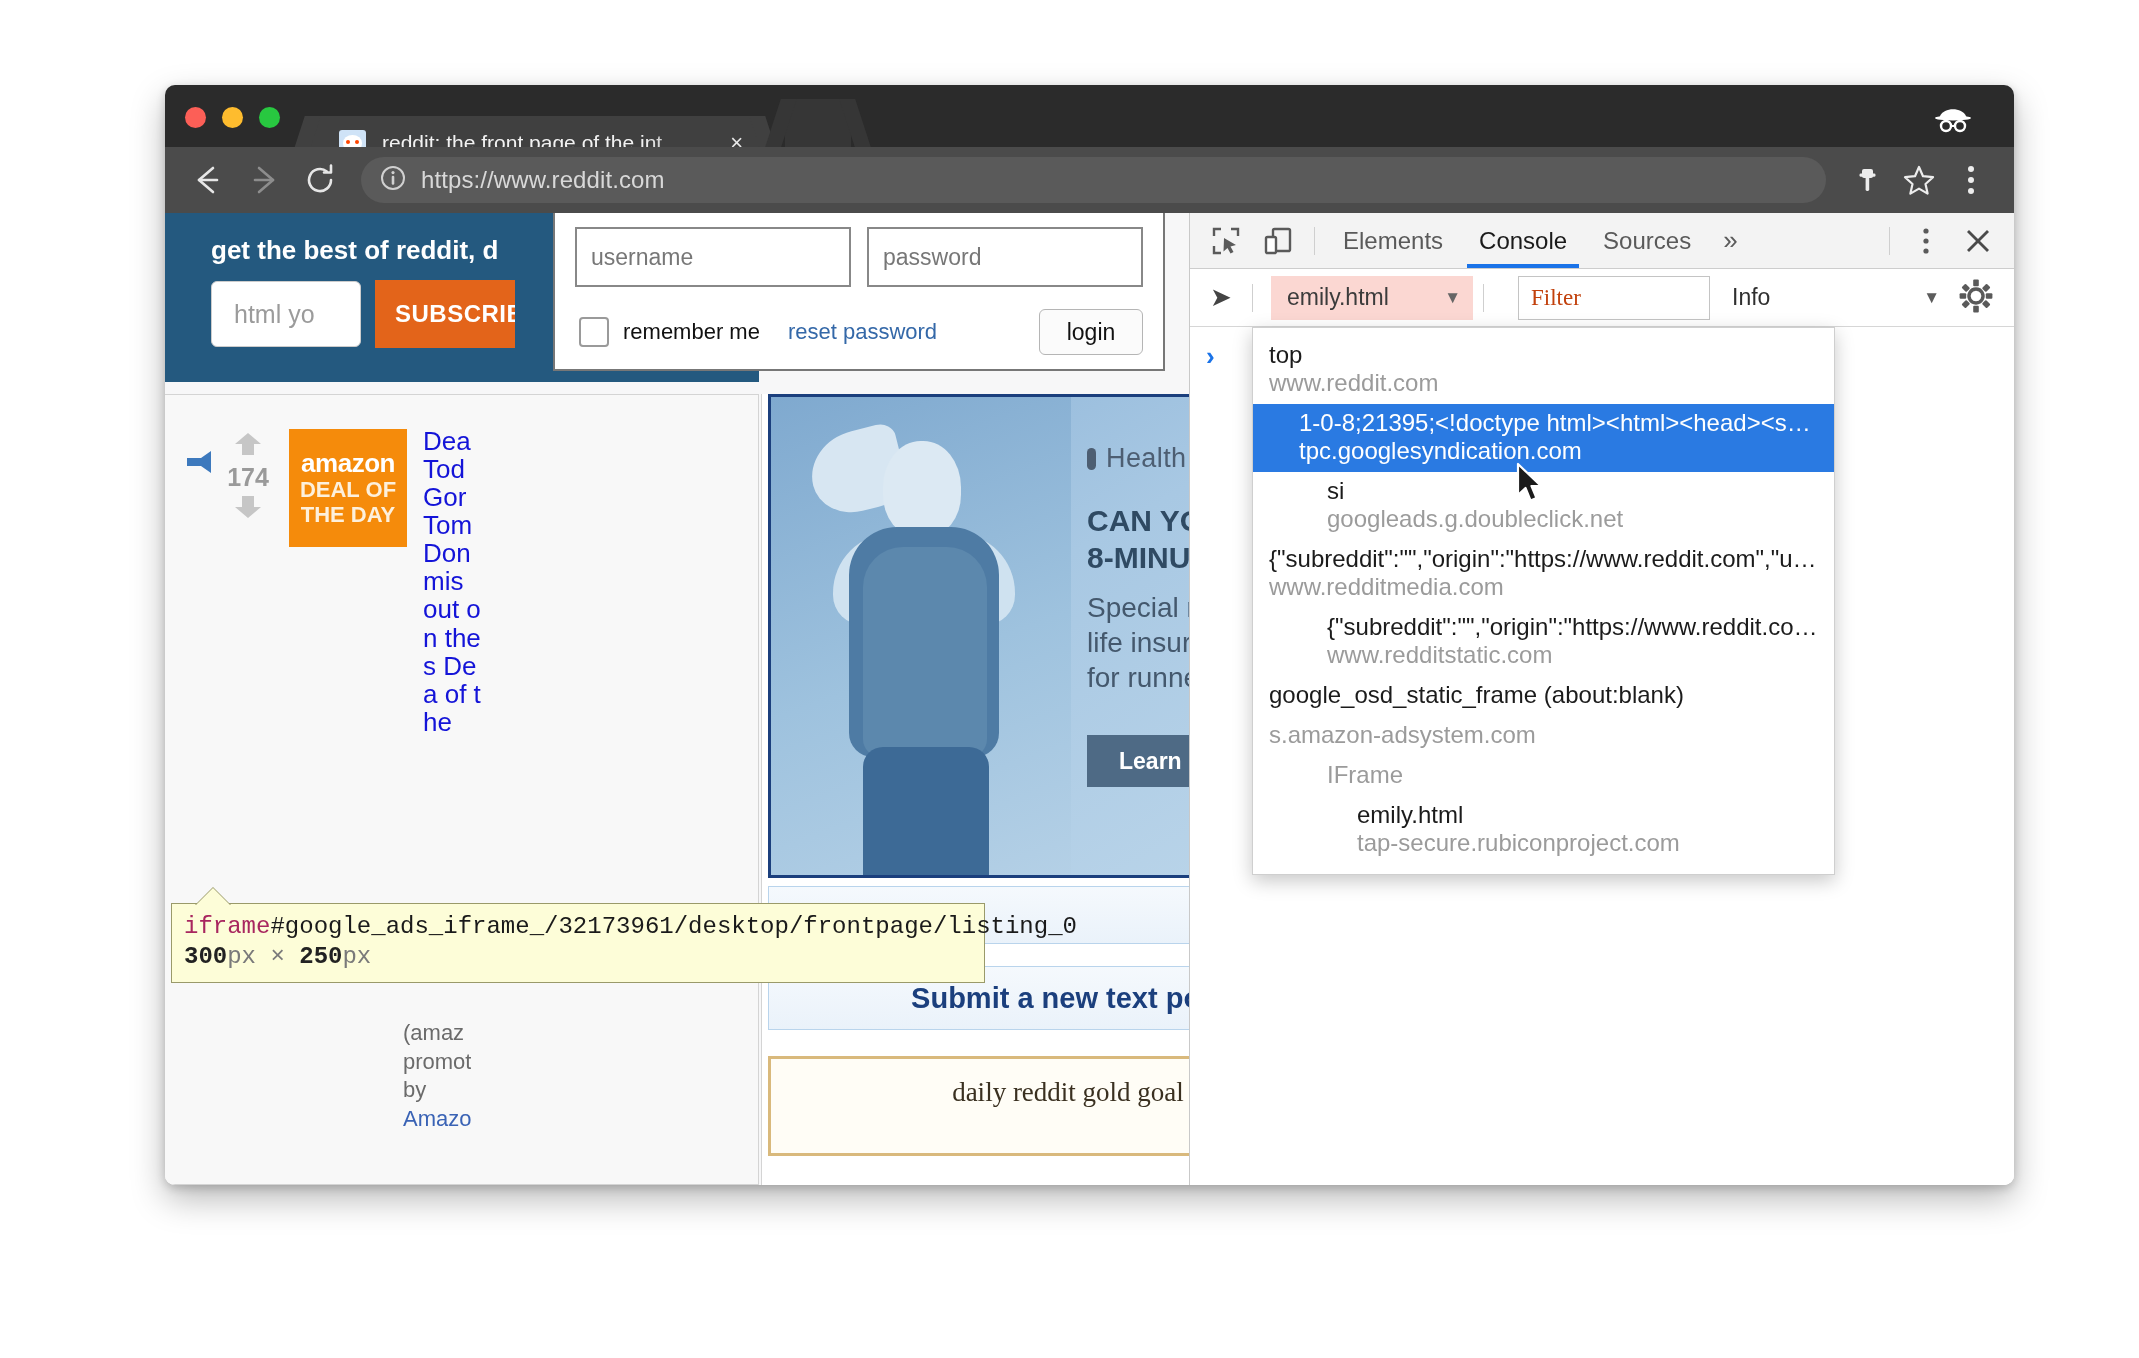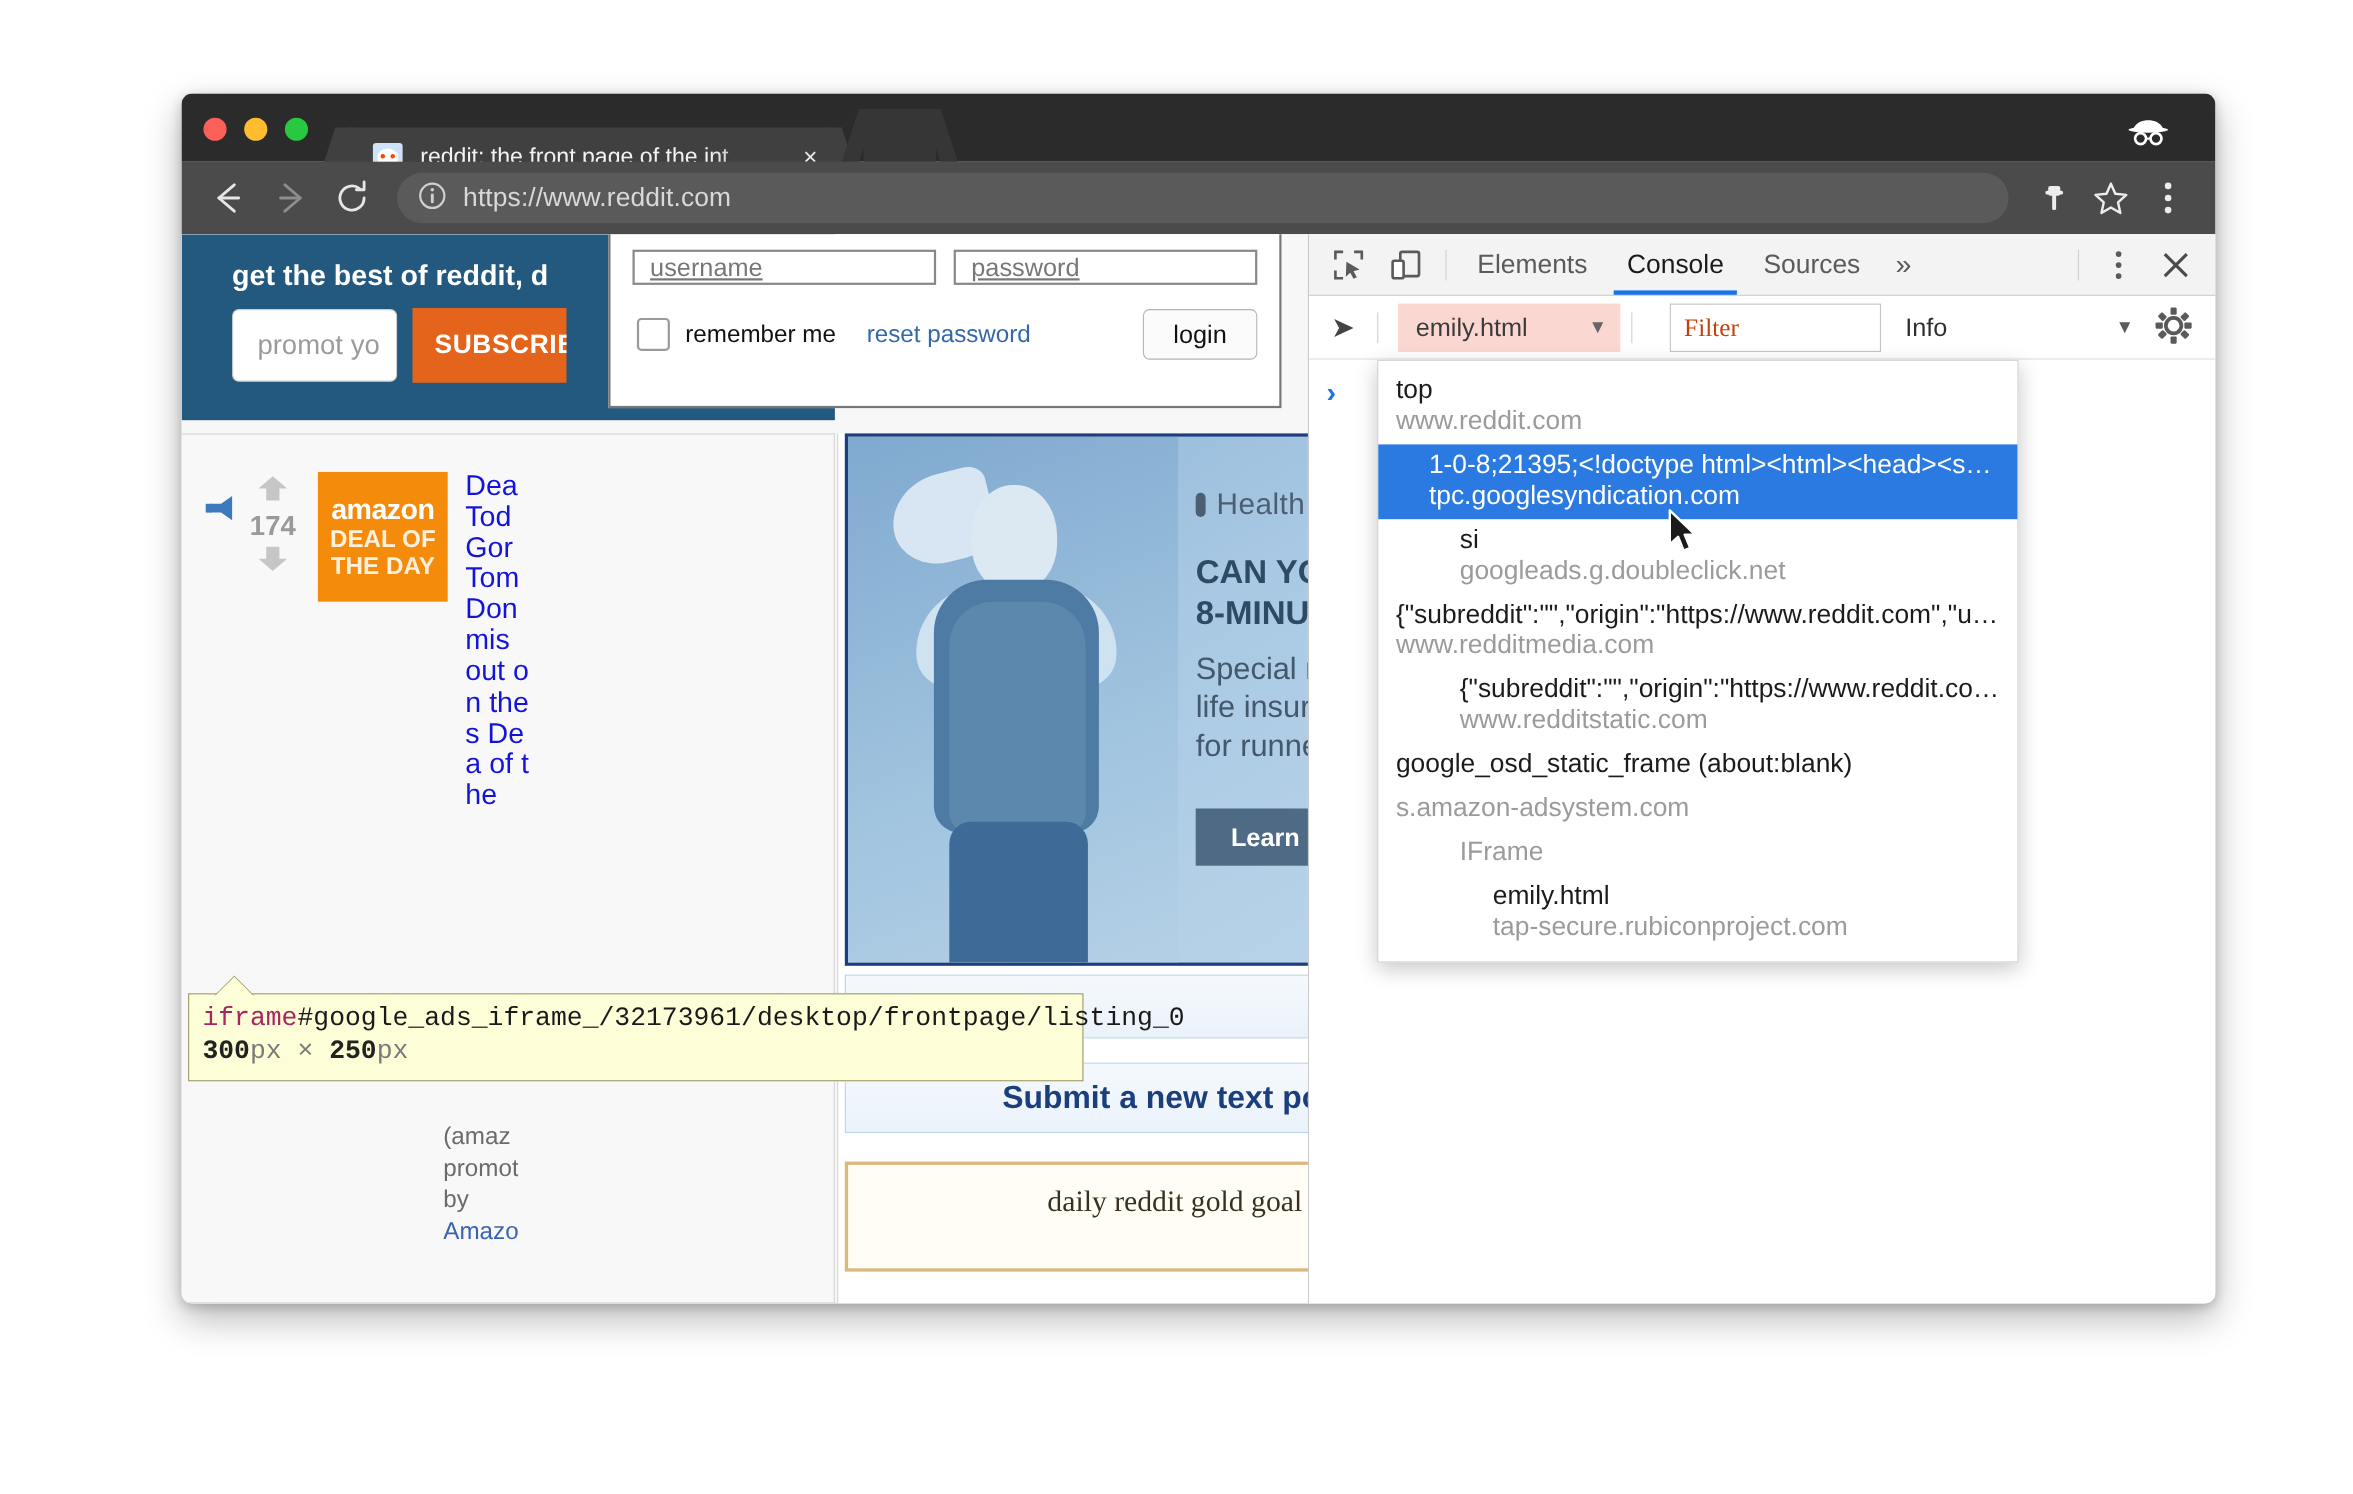--- a/index.html
+++ b/index.html
@@ -129,23 +129,23 @@
     width: 140px; box-sizing:border-box; letter-spacing:.5px;
   }
 
   
   .rd-login{
     position:absolute; left:388px; top:-4px; width:608px; height:158px;
     background:#fff; border:2px solid #777;
   }
   .rd-login-row{ display:flex; gap:16px; padding:16px 20px 0 20px; }
   .rd-inp{
-    flex:1 1 0; height:32px;border:2px solid #888;background:#fff;
+    flex:1 1 0; height:60px;border:2px solid #888;background:#fff;
     display:flex;align-items:center;padding-left:14px;box-sizing:border-box;
-    color:#777;font-size:23px;text-decoration:underline;
+    color:#777;font-size:23px;
   }
   .rd-login-row2{ display:flex; align-items:center; padding:22px 20px 0 24px; }
   .rd-check{ width:26px;height:26px;border:2px solid #9a9a9a;border-radius:4px;background:#fff;}
   .rd-remember{ font-size:22px;color:#111;margin-left:14px;}
   .rd-reset{ font-size:22px;color:#3468a8;margin-left:28px;}
   .rd-loginbtn{
     margin-left:auto; height:44px; min-width:78px; border:1px solid #b5b5b5; border-radius:6px;
     background:#fbfbfb; display:flex;align-items:center;justify-content:center;
     font-size:23px;color:#111; padding:0 12px;
   }
@@ -496,21 +496,21 @@
           <div class="submit-btn sb2">Submit a new text post</div>
 
           <div class="goldbox">
             <span>daily reddit gold goal</span>
           </div>
         </div>
 
         <div class="rd-banner">
           <div class="rd-banner-head">get the best of reddit, d</div>
           <div class="rd-banner-row">
-            <div class="rd-email">promot yo</div>
+            <div class="rd-email">html yo</div>
             <div class="rd-subscribe">SUBSCRIBE</div>
           </div>
         </div>
 
         <div class="rd-login">
           <div class="rd-login-row">
             <div class="rd-inp">username</div>
             <div class="rd-inp">password</div>
           </div>
           <div class="rd-login-row2">

